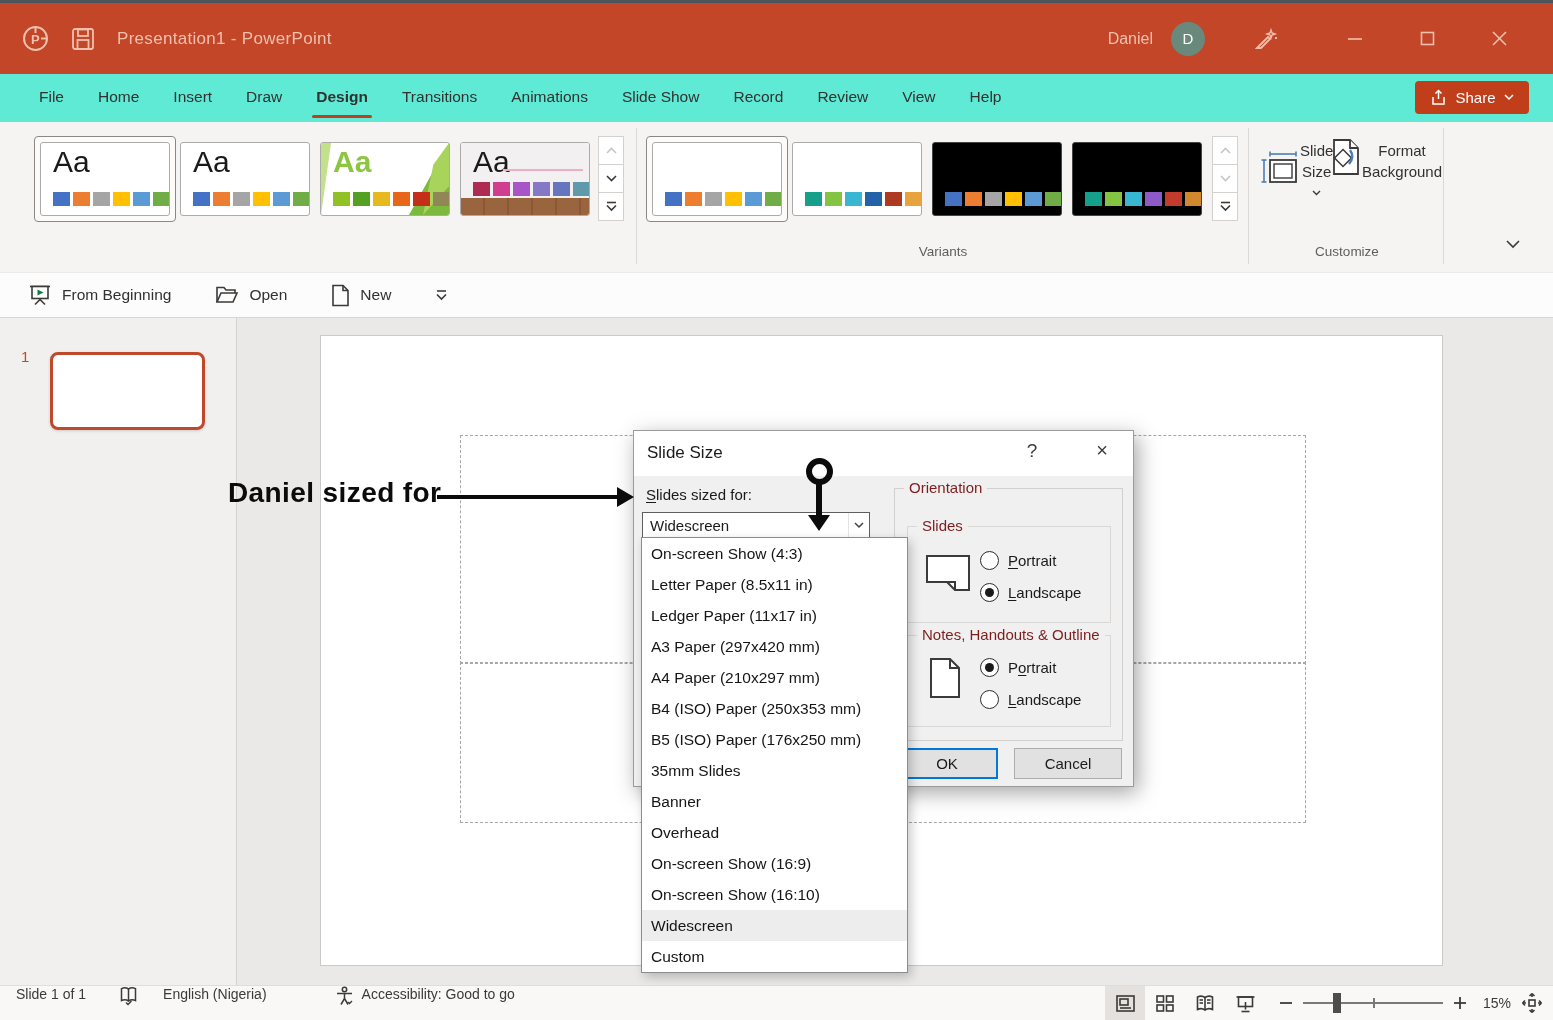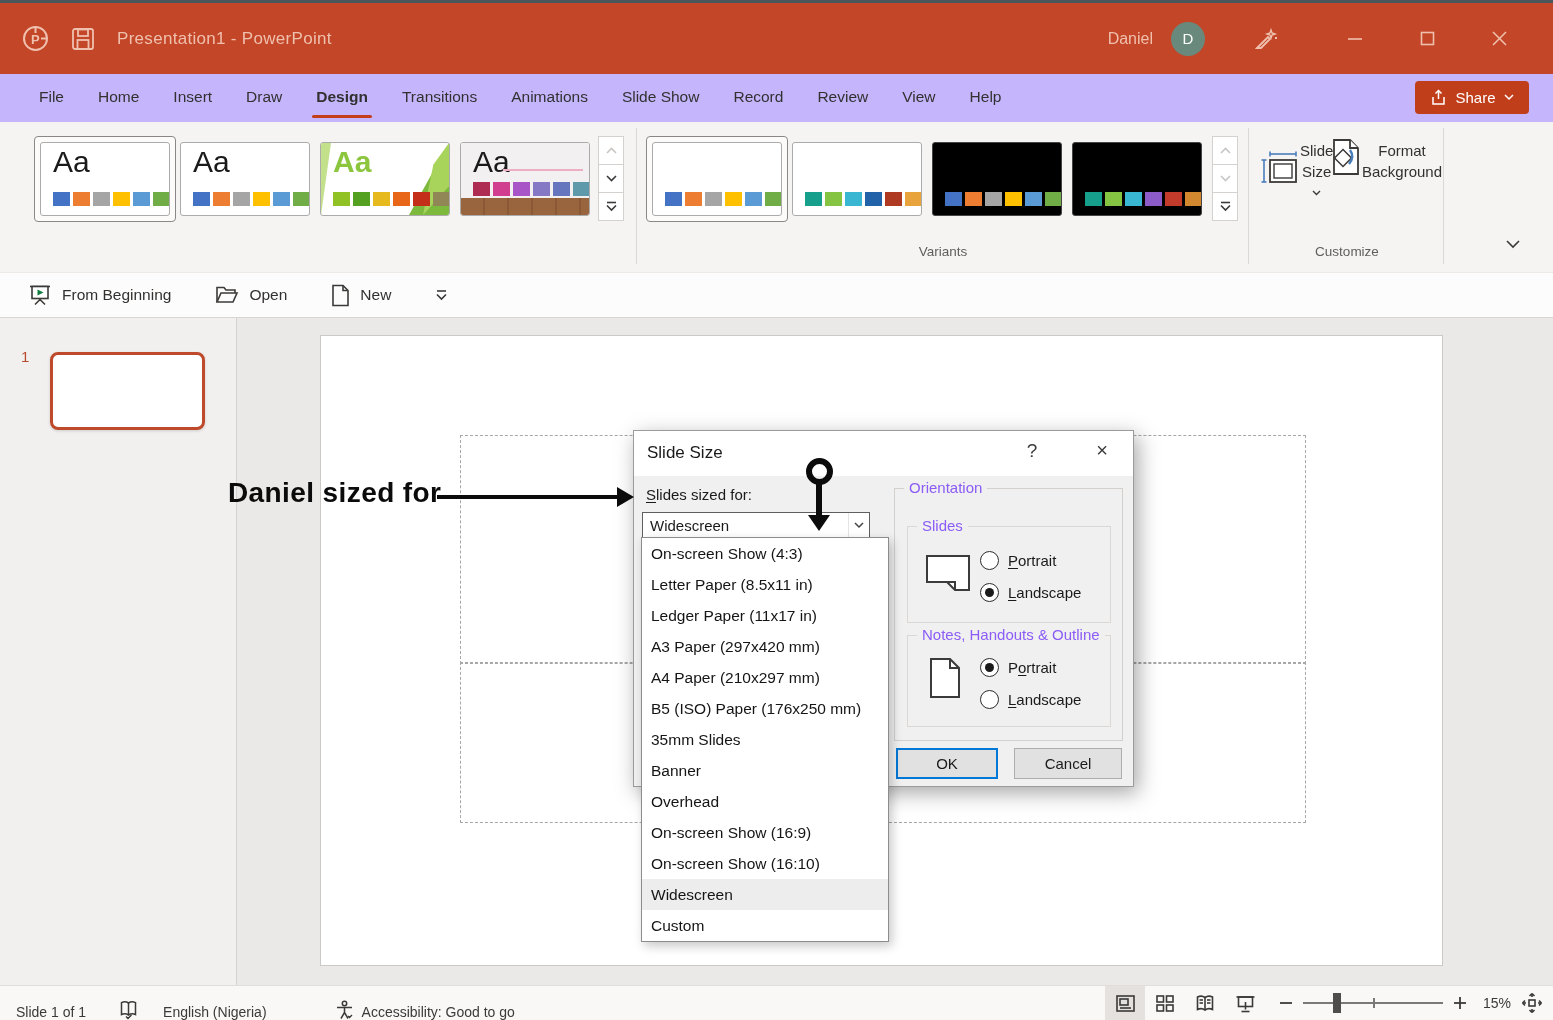--- a/index.html
+++ b/index.html
@@ -12,21 +12,21 @@
   .tb-left { position:absolute; left:22px; top:3px; height:71px; display:flex; align-items:center; gap:22px; }
   .tb-title { font-size:17px; color:#F0C0AE; letter-spacing:.3px; }
   .tb-search { position:absolute; left:580px; top:14px; width:416px; height:46px; background:#D89A8B; border-radius:4px; display:flex; align-items:center; padding-left:36px; gap:14px; }
   .tb-search span { font-size:17px; color:#8E4129; }
   .tb-right { position:absolute; right:18px; top:3px; height:71px; display:flex; align-items:center; }
   .tb-user { font-size:16px; color:#F0C0AE; margin-right:18px; }
   .tb-avatar { width:34px; height:34px; border-radius:50%; background:#69897C; color:#fff; font-size:15px; display:flex; align-items:center; justify-content:center; margin-right:48px; }
   .winctl { width:72px; height:71px; display:flex; align-items:center; justify-content:center; }
 
   
-  .tabrow { position:absolute; left:0; top:74px; width:100%; height:48px; background:#c4b5fd; }
+  .tabrow { position:absolute; left:0; top:74px; width:100%; height:48px; background:#5eead4; }
   .tabs { position:absolute; left:22px; top:0; height:48px; display:flex; }
   .rtab { padding:0 17px; line-height:46px; font-size:15.5px; color:#323130; position:relative; cursor:default; }
   .rtab.active { font-weight:700; }
   .rtab.active:after { content:""; position:absolute; left:13px; right:13px; bottom:4px; height:3px; background:#C43E1C; border-radius:2px; }
   .share-btn { position:absolute; right:24px; top:7px; width:114px; height:33px; background:#C13E1B; border-radius:4px; color:#fff; display:flex; align-items:center; justify-content:center; gap:8px; font-size:15px; }
 
   
   .ribbon { position:absolute; left:0; top:122px; width:100%; height:150px; background:#F6F4F3; }
   .vdiv { position:absolute; top:6px; height:136px; width:1px; background:#DCD8D5; }
   .grouplabel { position:absolute; top:122px; font-size:13.5px; color:#605E5C; text-align:center; }
@@ -76,39 +76,39 @@
   .dlg-titlebar { position:absolute; left:0; top:0; width:100%; height:45px; background:#fff; }
   .dlg-title { position:absolute; left:13px; top:12px; font-size:17px; color:#1A1A1A; }
   .dlg-help { position:absolute; left:386px; top:9px; font-size:19px; color:#3C3C3C; width:24px; text-align:center; }
   .dlg-close { position:absolute; left:455px; top:8px; font-size:20px; color:#3C3C3C; width:26px; text-align:center; }
   .dlg-label { position:absolute; left:12px; top:55px; font-size:15px; color:#1A1A1A; }
   .key { text-decoration:underline; text-underline-offset:2px; }
   .combo { position:absolute; left:8px; top:81px; width:228px; height:27px; background:#fff; border:1px solid #5F5F5F; display:flex; align-items:center; }
   .combo-value { padding-left:7px; font-size:15px; color:#1A1A1A; }
   .combo-btn { margin-left:auto; width:21px; height:100%; border-left:1px solid #E4E4E4; display:flex; align-items:center; justify-content:center; }
   .orient { position:absolute; left:260px; top:57px; width:229px; height:253px; border:1px solid #D2CFCC; }
-  .fieldlbl { position:absolute; top:-10px; left:9px; background:#F0F0F0; padding:0 5px; font-size:15px; color:#8b5cf6; white-space:nowrap; }
+  .fieldlbl { position:absolute; top:-10px; left:9px; background:#F0F0F0; padding:0 5px; font-size:15px; color:#7f1d1d; white-space:nowrap; }
   .subgrp { position:absolute; left:12px; width:204px; border:1px solid #DAD7D4; }
   .sub-slides { top:37px; height:97px; }
   .sub-notes { top:146px; height:92px; }
   .radio-row { position:absolute; left:72px; display:flex; align-items:center; gap:9px; font-size:15px; color:#1A1A1A; }
   .radio { width:19px; height:19px; border:1.5px solid #2C2C2C; border-radius:50%; background:#fff; position:relative; flex:0 0 auto; }
   .radio.checked:after { content:""; position:absolute; inset:4px; background:#1B1B1B; border-radius:50%; }
   .btn { position:absolute; top:317px; height:31px; background:#E1E1E1; border:1px solid #ADADAD; font-size:15px; color:#1A1A1A; display:flex; align-items:center; justify-content:center; }
   .btn-ok { left:262px; width:102px; border:2px solid #0078D7; }
   .btn-cancel { left:380px; width:108px; }
 
   
-  .droplist { position:absolute; left:641px; top:537px; width:248px; background:#fff; border:1px solid #8C8C8C; z-index:15; box-shadow:3px 4px 10px rgba(0,0,0,.22); }
+  .droplist { position:absolute; left:641px; top:537px; width:267px; background:#fff; border:1px solid #8C8C8C; z-index:15; box-shadow:3px 4px 10px rgba(0,0,0,.22); }
   .dd-item { height:31px; line-height:31px; padding-left:9px; font-size:15.5px; color:#151515; white-space:nowrap; }
   .dd-item.selected { background:#EDEDED; }
 
   
   .statusbar { position:absolute; left:0; top:985px; width:100%; height:35px; background:#FAF8F7; border-top:1px solid #E0DDDB; font-size:14px; color:#3B3A39; }
-  .sb-left { position:absolute; left:16px; top:0; height:34px; display:flex; align-items:flex-end; }
+  .sb-left { position:absolute; left:16px; top:0; height:34px; display:flex; align-items:flex-start; }
   .sb-right { position:absolute; right:10px; top:0; height:34px; display:flex; align-items:center; }
   .viewbtn { width:40px; height:34px; display:flex; align-items:center; justify-content:center; }
   .viewbtn.active { background:#E4E1DF; }
   .zoom-slider { position:relative; width:140px; height:34px; margin:0 10px; }
   .zs-track { position:absolute; left:0; right:0; top:16px; height:2px; background:#7A7978; }
   .zs-tick { position:absolute; left:50%; top:12px; width:2px; height:10px; background:#7A7978; }
   .zs-thumb { position:absolute; left:30px; top:7px; width:8px; height:20px; background:#4E4D4C; }
   .zoom-label { width:44px; text-align:right; margin-right:10px; }
   svg { display:block; }
 </style>
@@ -495,20 +495,21 @@
     <div class="btn btn-ok">OK</div>
     <div class="btn btn-cancel">Cancel</div>
   </div>
 
   <div class="droplist">
     <div class="dd-item">On-screen Show (4:3)</div>
     <div class="dd-item">Letter Paper (8.5x11 in)</div>
     <div class="dd-item">Ledger Paper (11x17 in)</div>
     <div class="dd-item">A3 Paper (297x420 mm)</div>
     <div class="dd-item">A4 Paper (210x297 mm)</div>
+    <div class="dd-item">B4 (ISO) Paper (250x353 mm)</div>
     <div class="dd-item">B5 (ISO) Paper (176x250 mm)</div>
     <div class="dd-item">35mm Slides</div>
     <div class="dd-item">Banner</div>
     <div class="dd-item">Overhead</div>
     <div class="dd-item">On-screen Show (16:9)</div>
     <div class="dd-item">On-screen Show (16:10)</div>
     <div class="dd-item selected">Widescreen</div>
     <div class="dd-item">Custom</div>
   </div>
 

